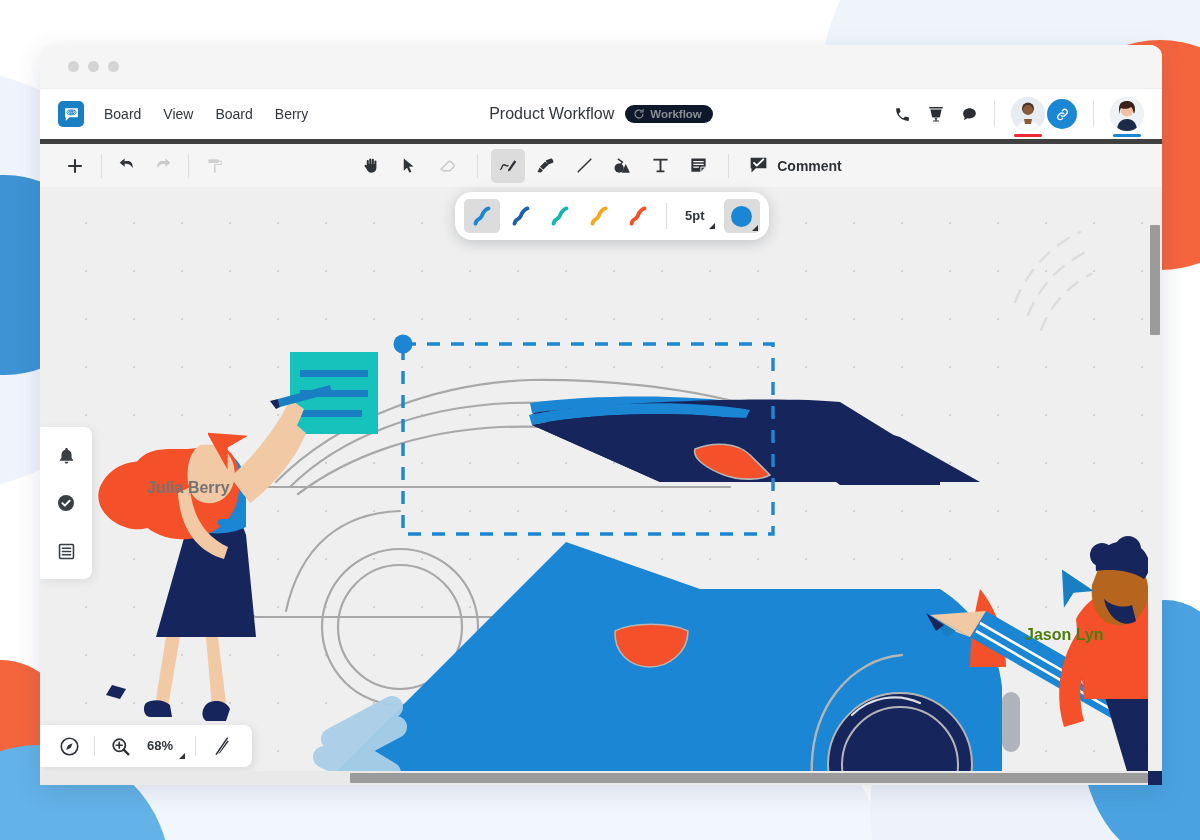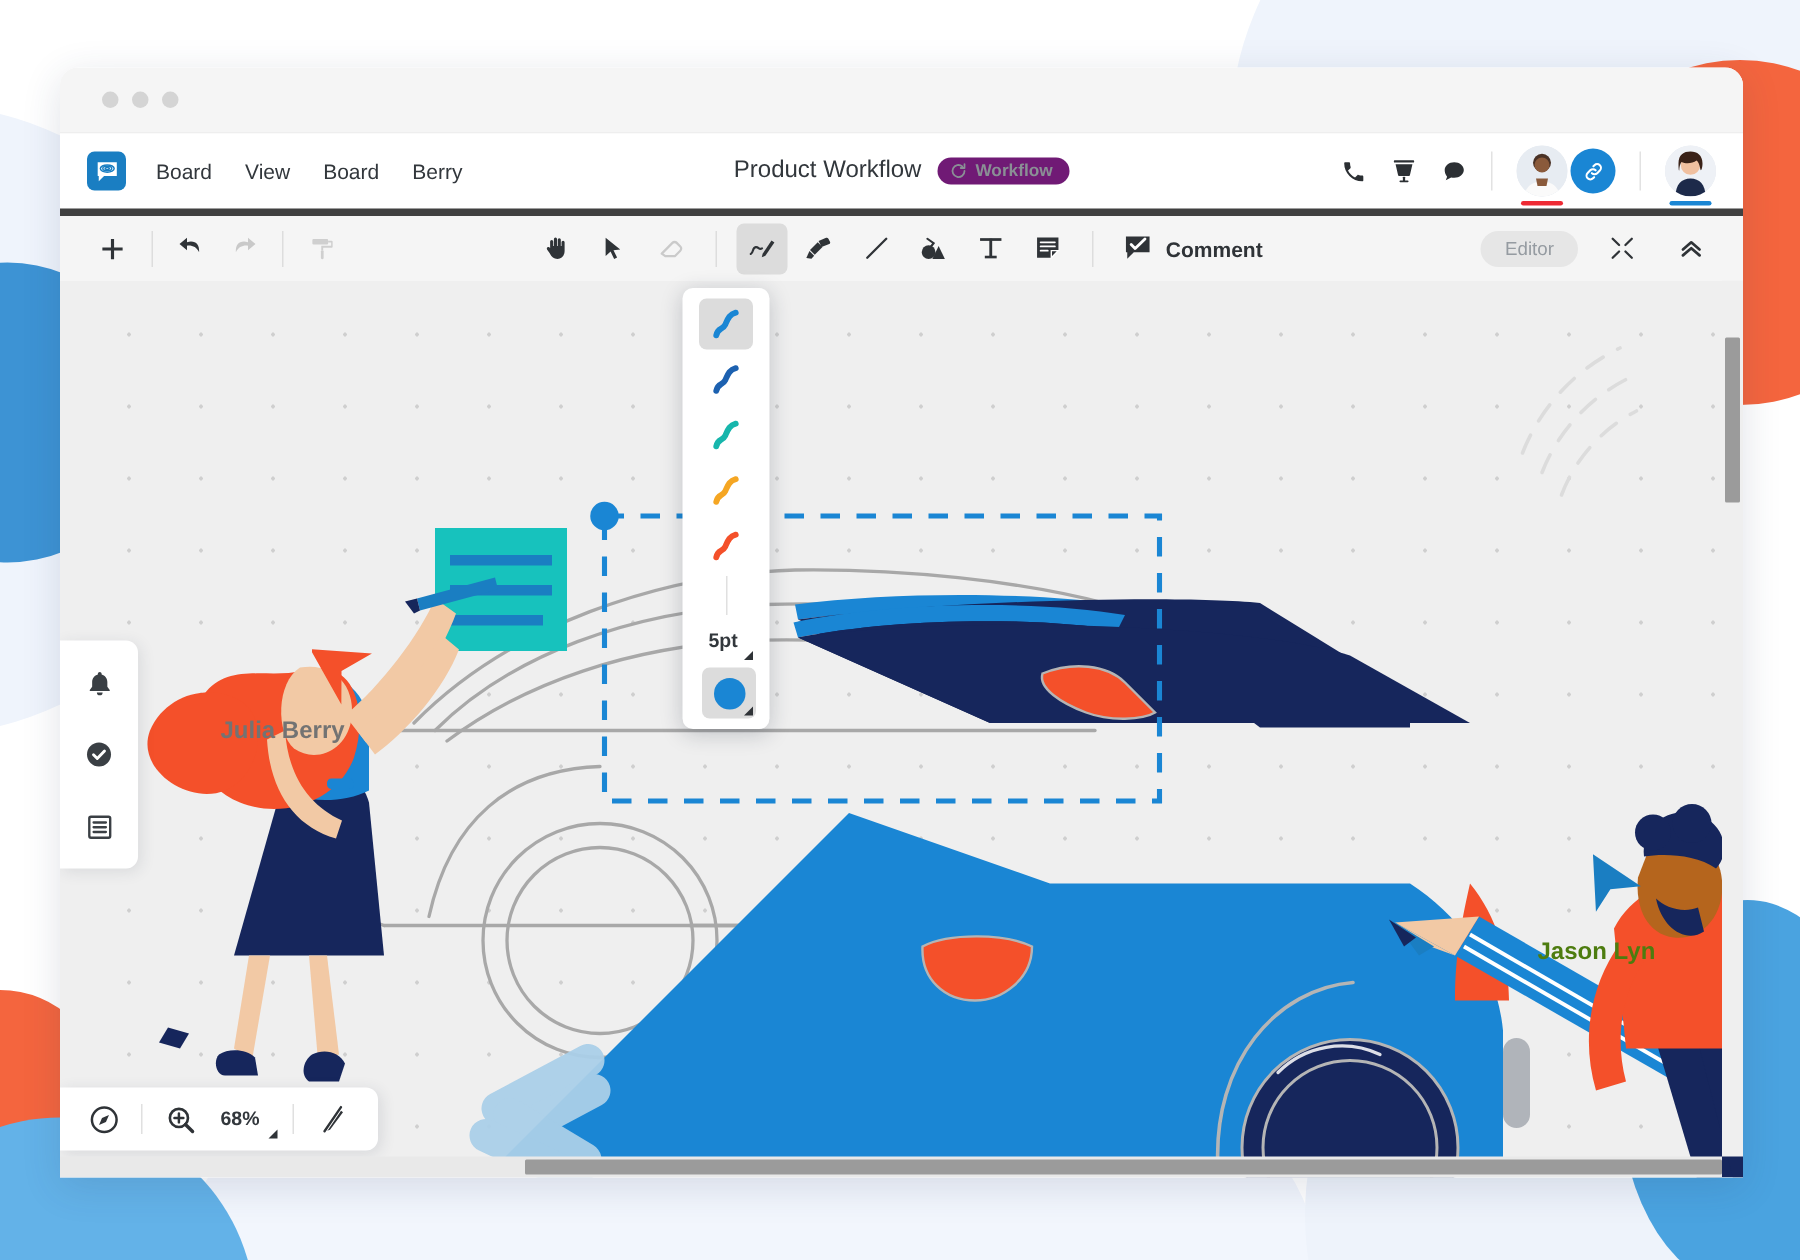--- a/index.html
+++ b/index.html
@@ -54,21 +54,21 @@
   .menu-item { font-size: 14px; color: #32373c; cursor: default; }
 
   .title-wrap {
     position: absolute; left: 0; right: 0; top: 0; height: 50px;
     display: flex; align-items: center; justify-content: center; gap: 11px;
     pointer-events: none;
   }
   .doc-title { font-size: 16px; color: #32373c; }
   .badge-workflow {
     display: inline-flex; align-items: flex-end; gap: 5px;
-    background: #701a75; color: #8a8f95;
+    background: #0f172a; color: #8a8f95;
     border-radius: 11px; padding: 3px 11px 3px 8px;
     font-size: 11.5px; font-weight: bold;
     pointer-events: auto;
   }
 
   .menu-right {
     margin-left: auto; display: flex; align-items: center; gap: 16px;
     position: relative; z-index: 2;
   }
   .hicon { color: #2b2f33; display: flex; align-items: center; }
@@ -109,23 +109,23 @@
   }
   .toolbar-right { margin-left: auto; display: flex; align-items: center; gap: 12px; z-index: 2; }
   .editor-pill {
     background: #e6e6e6; color: #959ba1; border-radius: 12px;
     padding: 5px 16px; font-size: 12.5px; border: none; cursor: pointer;
   }
 
   
   .pen-popover {
     position: absolute; left: 415px; top: 48px; z-index: 40;
-    background: #fff; border-radius: 7px;
+    background: #fff; border-radius: 17px;
     box-shadow: 0 3px 14px rgba(30,40,60,0.22);
-    display: flex; align-items: center; padding: 7px 9px; gap: 3px; flex-direction: column;
+    display: flex; align-items: center; padding: 7px 9px; gap: 3px;
   }
   .stroke-btn {
     width: 36px; height: 34px; border-radius: 5px; border: none; background: none;
     display: flex; align-items: center; justify-content: center; cursor: pointer;
   }
   .stroke-btn.active { background: #dcdcdc; }
   .pen-sep { width: 1px; height: 26px; background: #e0e0e0; margin: 0 7px; }
   .pt-btn {
     position: relative; background: none; border: none; cursor: pointer;
     font-size: 13px; font-weight: bold; color: #32373c; padding: 6px 12px 8px 8px;
@@ -389,34 +389,20 @@
         <span class="tsep"></span>
         <button class="comment-btn">
           <svg width="21" height="21" viewBox="0 0 24 24">
             <path d="M3 3h18v12H9l-5 5v-5H3z" fill="#2f3337"></path>
             <path d="M7 9.2l3 3L17.5 5" fill="none" stroke="#fff" stroke-width="2.2" stroke-linecap="round" stroke-linejoin="round"></path>
           </svg>
           <span>Comment</span>
         </button>
       </div>
 
-      <div class="toolbar-right">
-        <button class="editor-pill">Editor</button>
-        <button class="tbtn">
-          <svg width="17" height="17" viewBox="0 0 24 24" fill="none" stroke="#2f3337" stroke-width="2.1" stroke-linecap="round">
-            <path d="M3 3l6 6M21 3l-6 6M3 21l6-6M21 21l-6-6"></path>
-          </svg>
-        </button>
-        <button class="tbtn">
-          <svg width="19" height="19" viewBox="0 0 24 24" fill="none" stroke="#2f3337" stroke-width="2.3" stroke-linecap="round" stroke-linejoin="round">
-            <path d="M5 13l7-6 7 6"></path>
-              <path d="M5 18l7-6 7 6"></path>
-          </svg>
-        </button>
-      </div>
 
       <div class="pen-popover">
         <button class="stroke-btn active">
           <svg width="26" height="26" viewBox="0 0 24 24">
               <path d="M6 19c1-5 4-3.2 5.5-6.5S14 6 18 5" fill="none" stroke="#1a86d4" stroke-width="3.6" stroke-linecap="round"></path>
             </svg>
         </button>
         <button class="stroke-btn">
           <svg width="26" height="26" viewBox="0 0 24 24">
               <path d="M6 19c1-5 4-3.2 5.5-6.5S14 6 18 5" fill="none" stroke="#1c61b0" stroke-width="3.6" stroke-linecap="round"></path>

